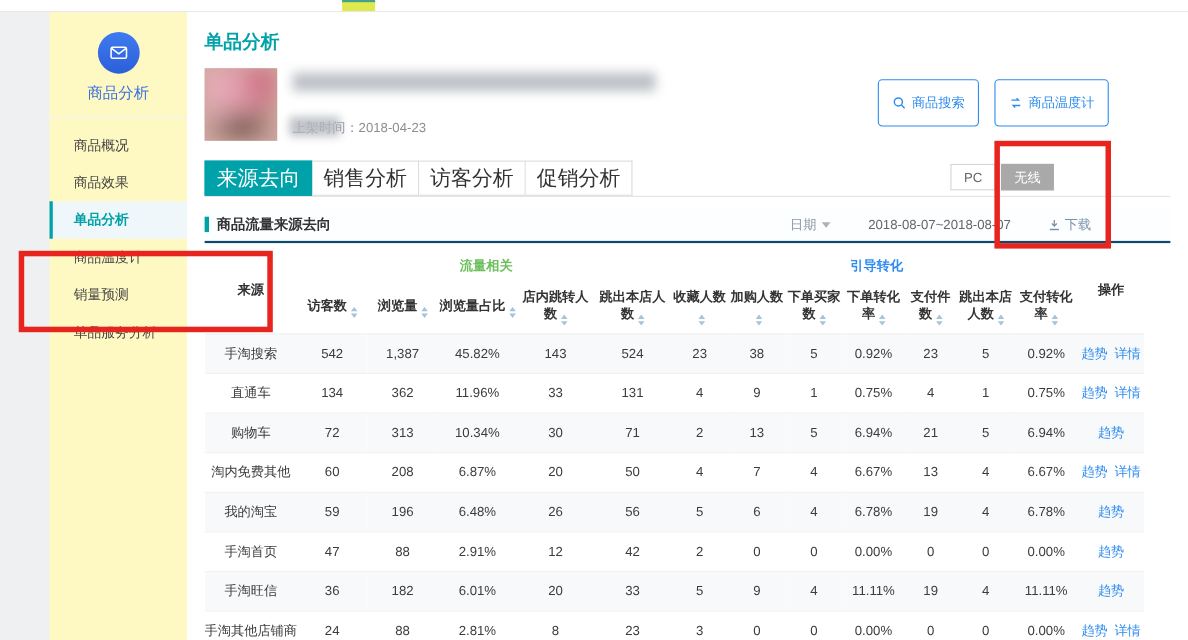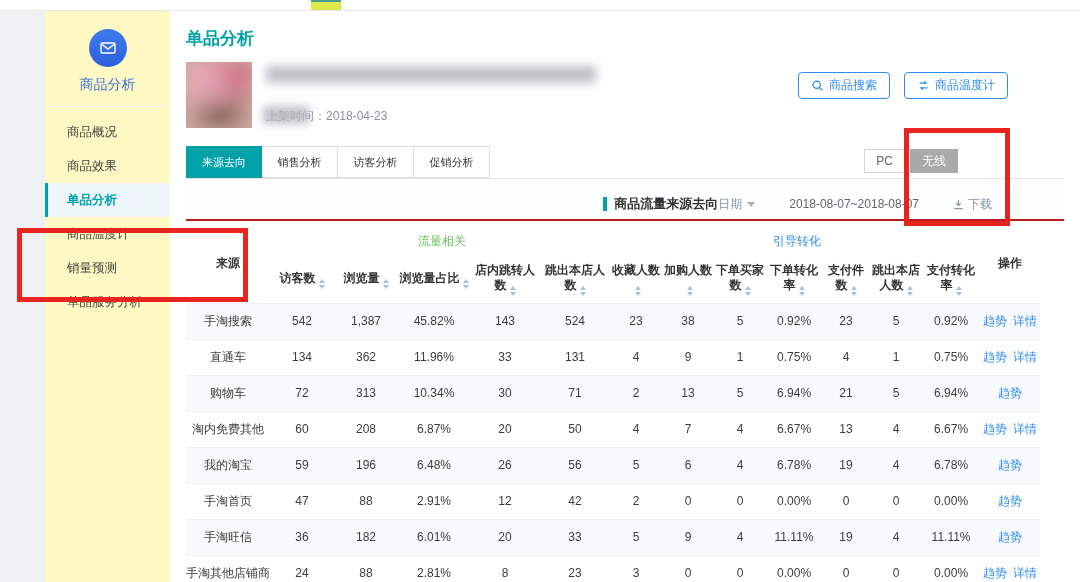--- a/index.html
+++ b/index.html
@@ -26,45 +26,45 @@
   .prod-img{position:absolute;left:0;top:2px;width:66px;height:66px;overflow:hidden;background:#cfa8a0}
   .prod-img::before{content:"";display:block;width:100%;height:100%;
     background:radial-gradient(circle at 30% 30%,#e8a8b8,transparent 60%),
                radial-gradient(circle at 70% 20%,#c86078,transparent 55%),
                radial-gradient(circle at 50% 80%,#7a5c55,transparent 60%),#d8b0a8;
     filter:blur(7px)}
   .prod-title-blur{position:absolute;left:80px;top:6px;width:330px;height:17px;background:#a8adb5;filter:blur(5px);opacity:.75}
   .prod-date-wrap{position:absolute;left:80px;top:48px;font-size:12px;color:#8a8f96}
   .date-blur{position:absolute;left:-3px;top:-2px;width:46px;height:18px;background:#b5b9bf;filter:blur(4px);opacity:.85}
   .head-buttons{position:absolute;right:56px;top:12px;display:flex;gap:14px}
-  .ob{display:inline-flex;align-items:center;gap:5px;height:27px;padding:0 12px;background:#fff;border:1px solid #2d8cf0;border-radius:4px;color:#2d8cf0;font-size:12px;cursor:pointer;white-space:nowrap}
+  .ob{display:inline-flex;align-items:center;gap:5px;height:43px;padding:0 12px;background:#fff;border:1px solid #2d8cf0;border-radius:4px;color:#2d8cf0;font-size:12px;cursor:pointer;white-space:nowrap}
 
   .tab-row{margin-top:12px;display:flex;justify-content:space-between;align-items:flex-end;border-bottom:1px solid #e3e3e3}
   .tabs{display:flex}
-  .tab{min-width:76px;height:32px;line-height:31px;text-align:center;font-size:11px;color:#333;background:#fff;border:1px solid #ddd;border-left:none;cursor:pointer;padding:0 10px;white-space:nowrap}
+  .tab{min-width:76px;height:32px;line-height:31px;text-align:center;font-size:19px;color:#333;background:#fff;border:1px solid #ddd;border-left:none;cursor:pointer;padding:0 10px;white-space:nowrap}
   .tab:first-child{border-left:1px solid #ddd}
   .tab.active{background:#00a2a9;border-color:#00a2a9;color:#fff}
   .device-toggle{display:flex;gap:5px;margin-bottom:5px;margin-right:106px}
   .tog{height:24px;padding:0 11px;font-size:12px;border:1px solid #d5d5d5;background:#fff;color:#666;cursor:pointer;white-space:nowrap}
   .tog.selected{background:#a9a9a9;border-color:#a9a9a9;color:#fff}
 
-  .section-bar{margin-top:10px;height:32px;display:flex;align-items:center;justify-content:flex-end;border-bottom:2px solid #b91c1c;background:#fdfeff}
+  .section-bar{margin-top:10px;height:32px;display:flex;align-items:center;justify-content:space-between;border-bottom:2px solid #0c4a6e;background:#fdfeff}
   .sec-left{display:flex;align-items:center}
   .sec-mark{display:inline-block;width:4px;height:14px;background:#00a2a9;margin-right:7px}
   .sec-title{font-size:13px;font-weight:bold;color:#333}
   .sec-right{display:flex;align-items:center;gap:34px;font-size:12px;color:#8a98a8;padding-right:72px}
   .date-label{cursor:pointer;display:inline-flex;align-items:center}
   .caret{display:inline-block;width:0;height:0;border-left:4px solid transparent;border-right:4px solid transparent;border-top:5px solid #b0b0b0;margin-left:5px}
   .date-range{color:#666}
   .download{color:#7d93a8;cursor:pointer;display:inline-flex;align-items:center;gap:4px}
 
   
   .data-table{width:816px;border-collapse:collapse;table-layout:fixed;margin-top:4px}
   .data-table th,.data-table td{font-size:12px;text-align:center;vertical-align:middle;overflow:hidden}
-  .th-group{text-align:left;font-size:14px;font-weight:normal;height:32px;padding-left:4px}
+  .th-group{text-align:left;font-size:14px;font-weight:bold;height:32px;padding-left:4px}
   .th-source,.th-op{font-weight:bold;color:#333;font-size:12px}
   .th-col{font-weight:bold;color:#333;height:46px;line-height:15px;padding:4px 1px;cursor:pointer}
   .sort{display:inline-flex;flex-direction:column;gap:2px;margin-left:3px;vertical-align:-1px}
   .sort i{display:block;width:0;height:0;border-left:3.5px solid transparent;border-right:3.5px solid transparent}
   .sort .up{border-bottom:4px solid #a5c4da}
   .sort .dn{border-top:4px solid #a5c4da}
   tbody td{height:36px;color:#3c3c3c;border-top:1px solid #f1f1f1;white-space:nowrap}
   tbody tr:nth-child(odd){background:#f8f9fa}
   .lnk{color:#2d8cf0;cursor:pointer;margin:0 3px;text-decoration:none}
 

